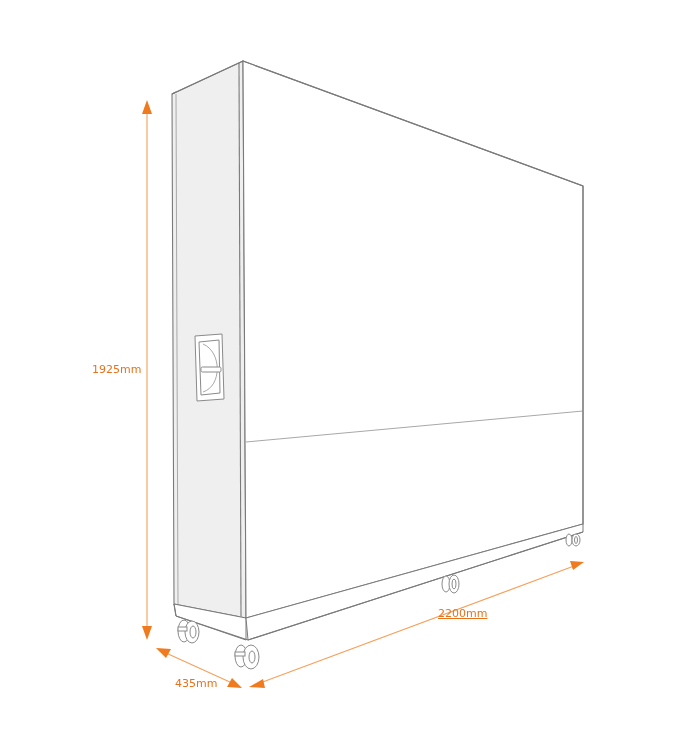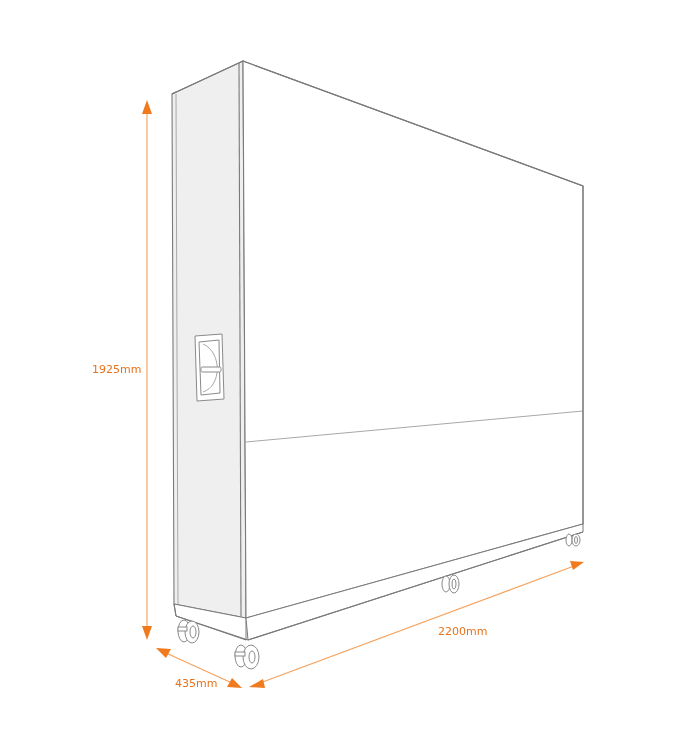--- a/index.html
+++ b/index.html
@@ -95,13 +95,13 @@
 
   <g>
     <line class="dim-line" x1="260" y1="683" x2="574" y2="566"></line>
     <polygon class="dim-head" points="249,687 263,679 265,688"></polygon>
     <polygon class="dim-head" points="584,562 570,561 573,570"></polygon>
   </g>
 </svg>
 
 <div class="dim-label" style="left:92px; top:363px;">1925mm</div>
 <div class="dim-label" style="left:175px; top:677px;">435mm</div>
-<div class="dim-label" style="left:438px; top:625px;">2200mm</div>
+<div class="dim-label" style="left:438px; top:607px;text-decoration:underline;">2200mm</div>
 
 </body></html>

